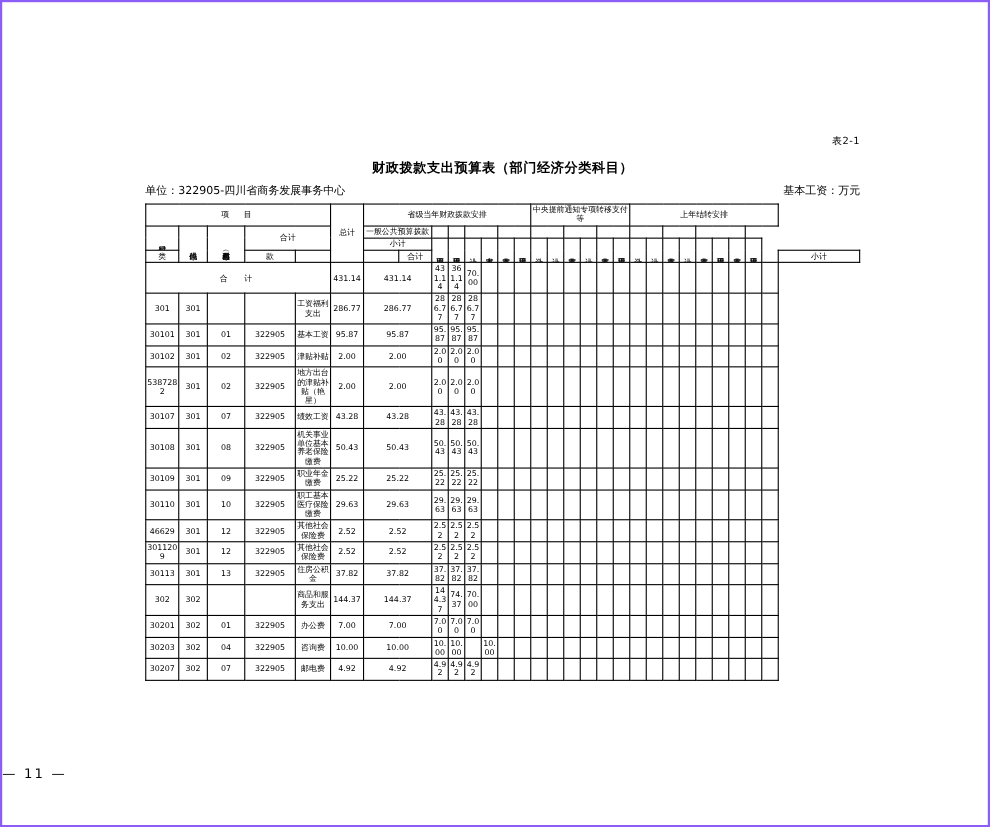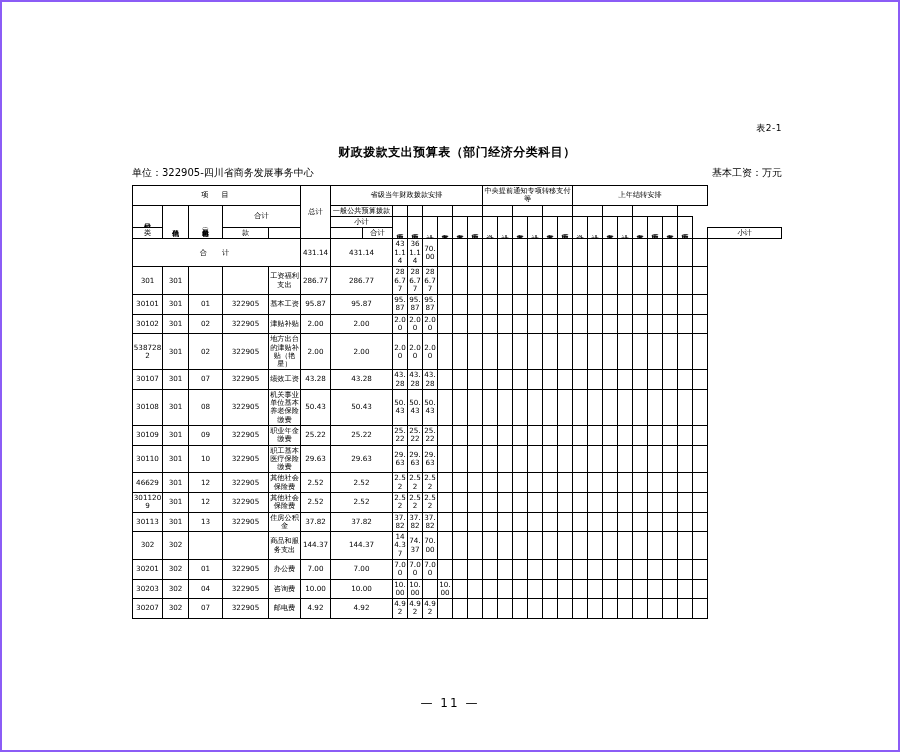--- a/index.html
+++ b/index.html
@@ -113,21 +113,21 @@
   }
   .itemhdr {
     font-size: 8px;
     letter-spacing: 3px;
   }
   .page-number {
     position: absolute;
     left: 0;
     right: 0;
     bottom: 40px;
-    text-align: center;
+    text-align: left;
     font-size: 12px;
     letter-spacing: 2px;
   }
 </style>
 </head>
 <body>
 
 <div class="page">
   <div class="sheet">
 

